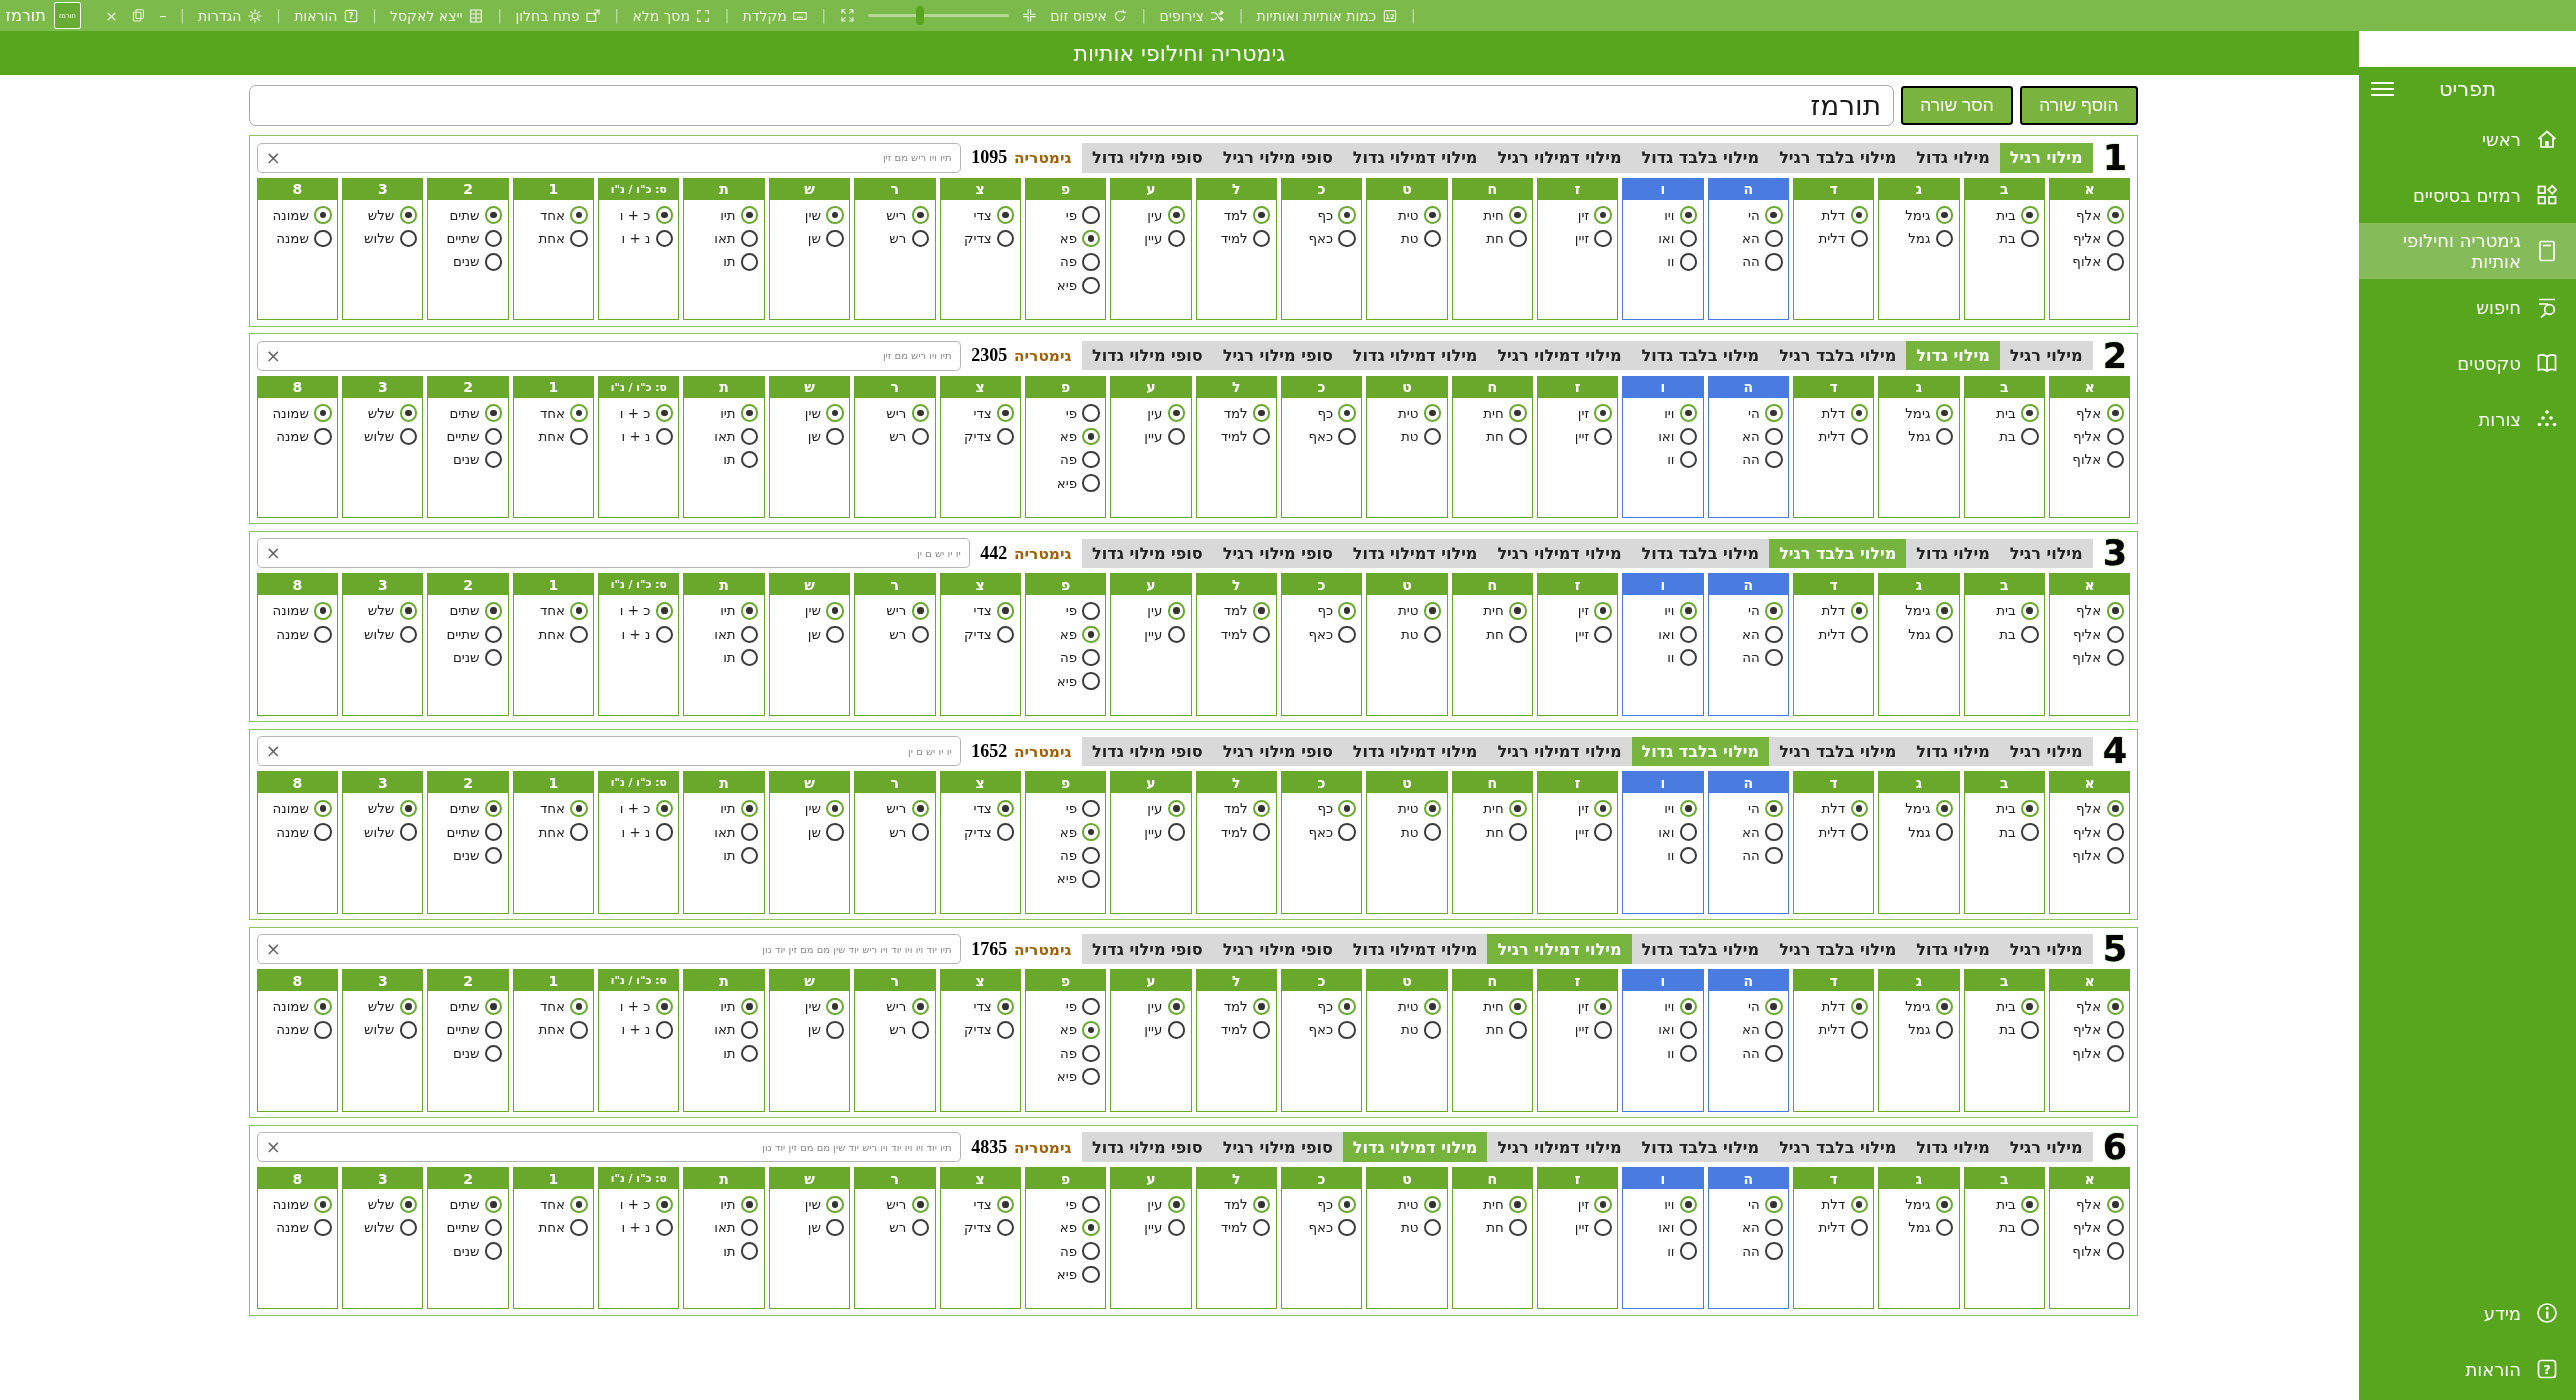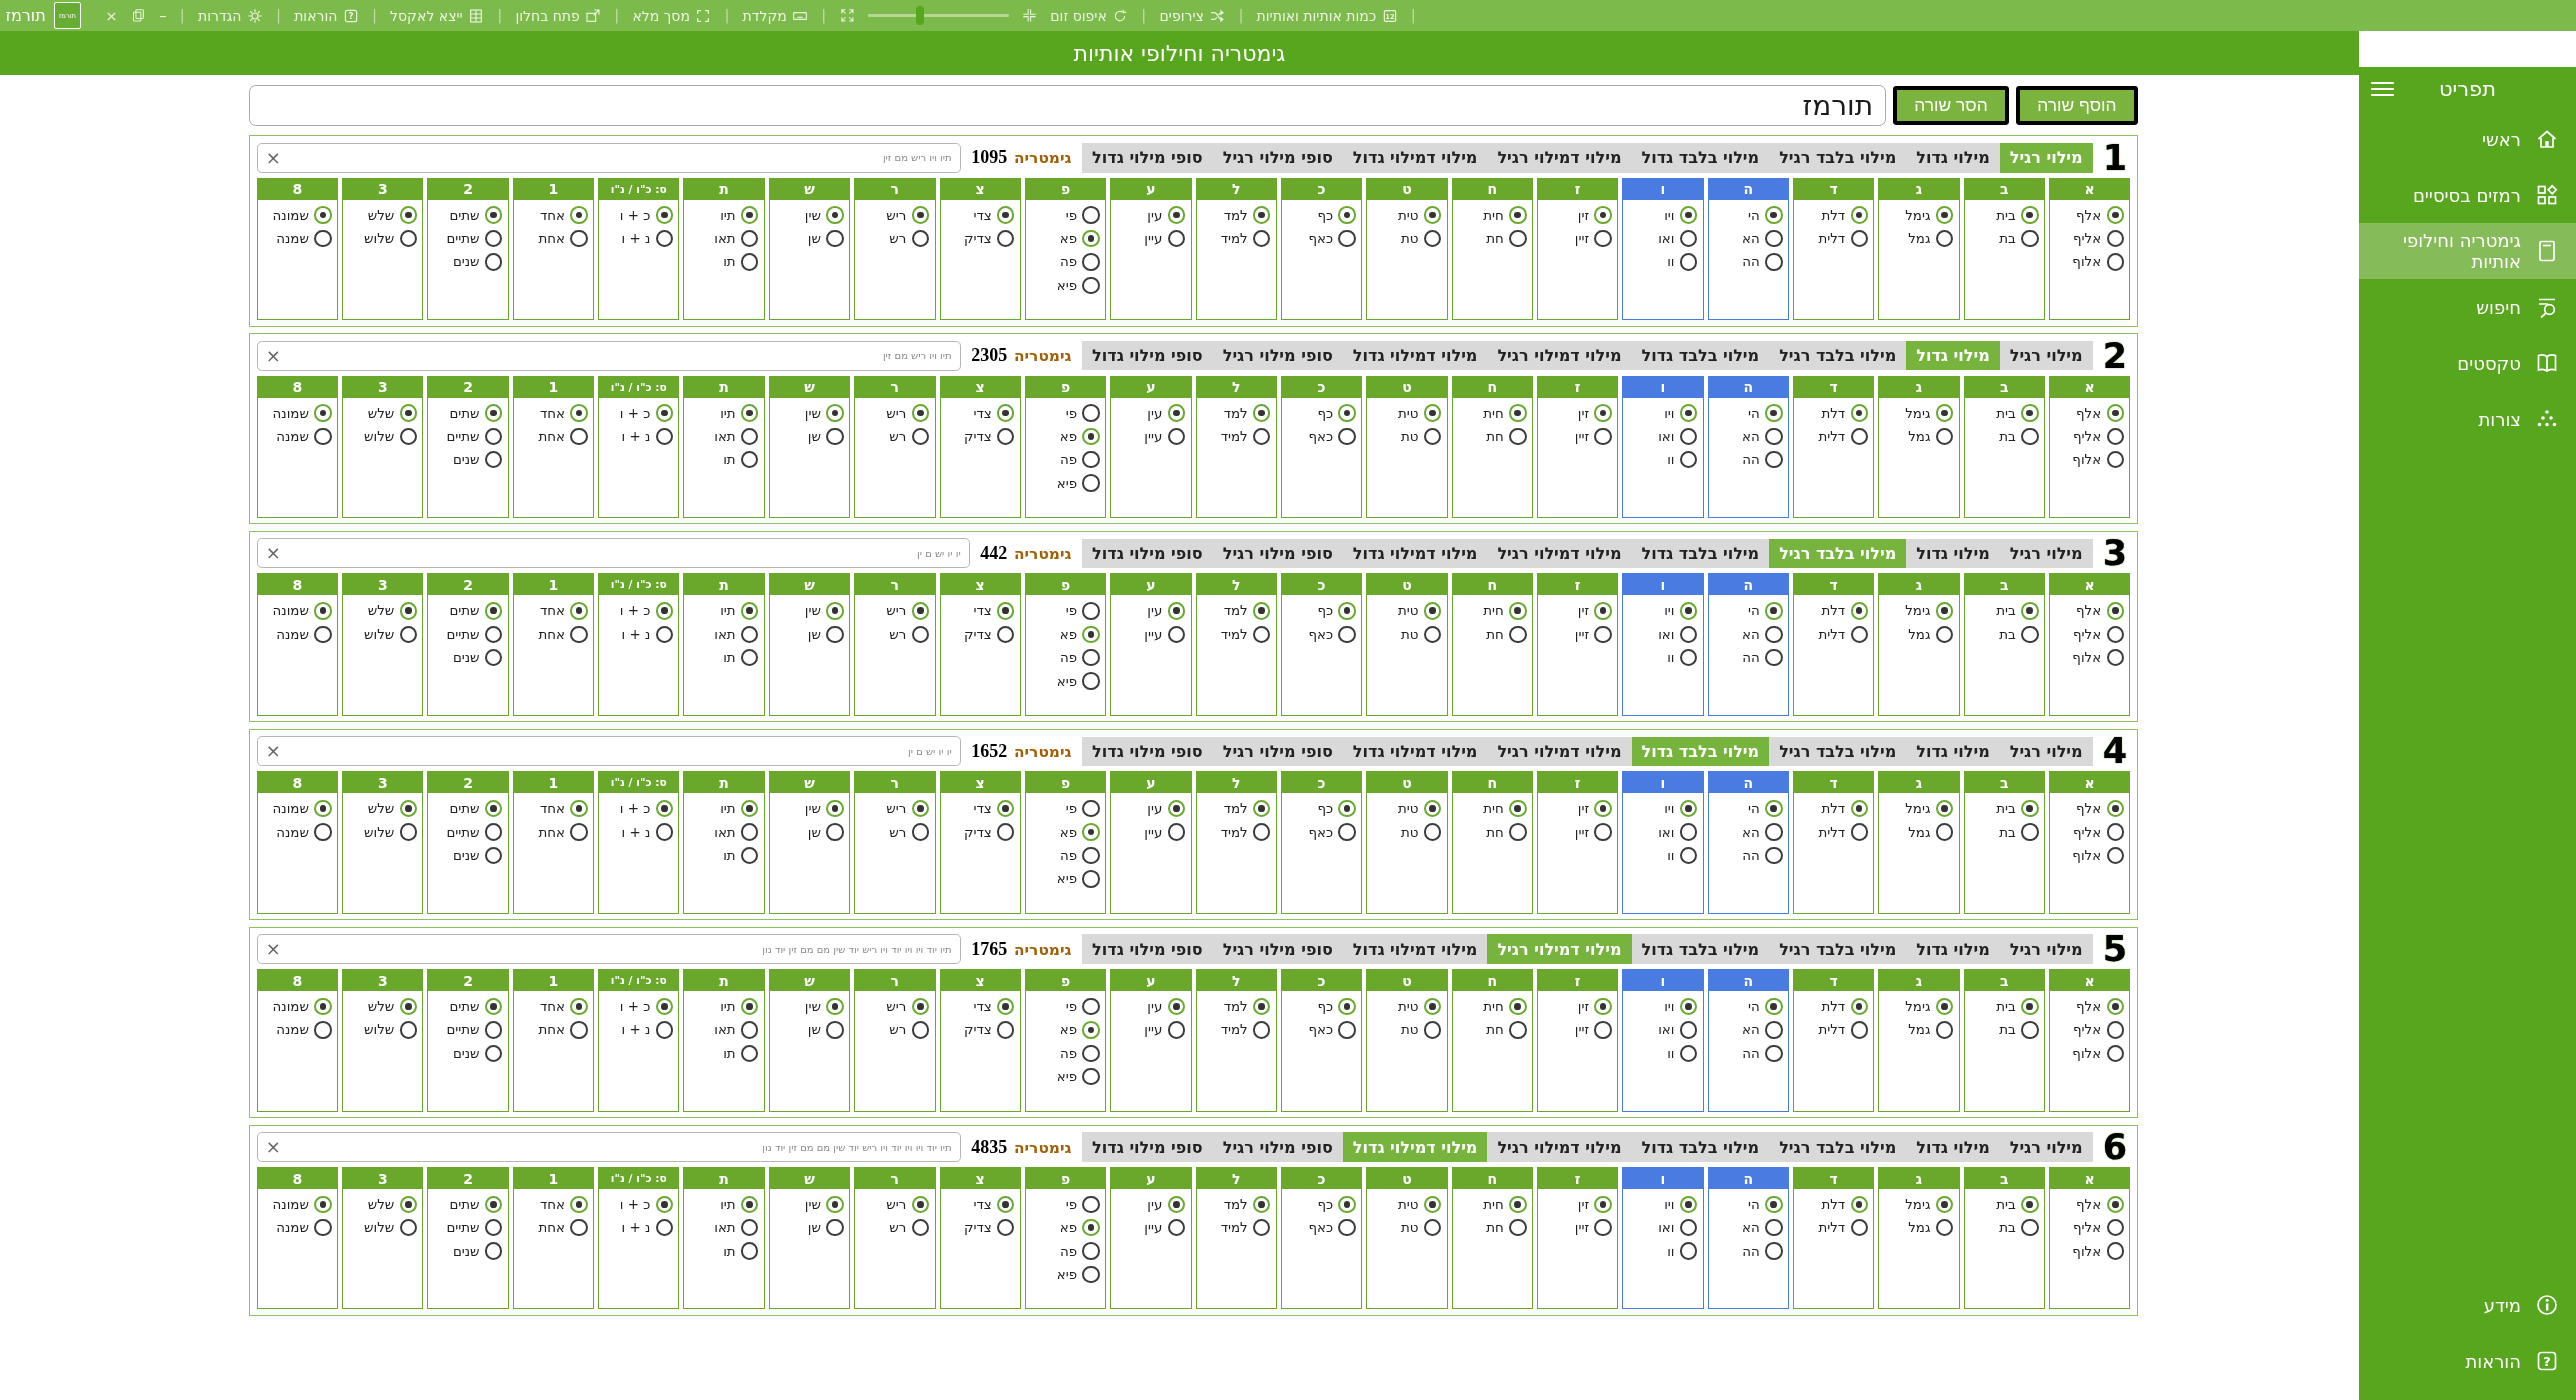--- a/index.html
+++ b/index.html
@@ -24,31 +24,31 @@
   
   .titlebar{position:absolute;top:31px;left:0;width:2359px;height:44px;background:#58a51e;
     display:flex;align-items:center;justify-content:center;color:#fff;font-size:22px;}
   
   .sidebar{position:absolute;top:31px;right:0;width:217px;bottom:0;background:#58a51e;color:#fff;margin-top:36px;}
   .sb-head{height:44px;display:flex;align-items:center;justify-content:center;font-size:21px;position:relative;}
   .burger{position:absolute;left:auto;right:auto;inset-inline-start:auto;inset-inline-end:12px;width:23px;cursor:pointer;}
   .burger div{height:2.7px;background:#fff;margin:3.4px 0;border-radius:0.7px;}
   .sb-item{height:56px;display:flex;align-items:center;gap:12px;padding:0 16px;font-size:18px;cursor:pointer;}
   .sb-item.active{background:#85bb58;}
-  .sb-bottom{position:absolute;bottom:12px;right:0;left:0;}
+  .sb-bottom{position:absolute;bottom:4px;right:0;left:0;}
   .sb-icon{width:27px;height:27px;flex:0 0 27px;display:flex;align-items:center;justify-content:center;}
   
   .vstrip{position:absolute;top:75px;left:2335px;width:24px;bottom:0;background:#fff;
     display:flex;flex-direction:column;align-items:center;gap:43px;padding-top:19px;}
   .vtab{writing-mode:vertical-rl;font-size:11.4px;color:#9a9a9a;cursor:pointer;white-space:nowrap;}
   .vtab.on{color:#76b43e;font-weight:bold;}
   
   .content{position:absolute;top:75px;right:217px;width:2335px;bottom:0;background:#fff;}
   .main-controls{display:flex;align-items:center;gap:6.7px;margin:9.4px 221px 8px 225px;height:43px;}
-  .btn{background:#7ab43f;border:4px solid #000000;border-radius:3.4px;color:#fff;
+  .btn{background:#7ab43f;border:2px solid #000000;border-radius:3.4px;color:#fff;
     font-size:17.4px;padding:0 17.4px;height:39px;display:flex;align-items:center;cursor:pointer;white-space:nowrap;}
   .main-input{flex:1;height:39px;border:1.3px solid #a9a9a9;border-radius:6.7px;font-size:28px;
     padding:0 12px;color:#1a1a1a;font-family:inherit;}
   
   .rows{margin:0 221px 0 225px;}
   .row{border:1.3px solid #8fc360;background:#fff;margin-bottom:6.7px;padding:5.4px 6.7px;}
   .row-head{display:flex;align-items:center;height:32px;gap:6.7px;}
   .row-num{width:31px;font-size:35px;font-weight:bold;color:#9cc65;line-height:32px;text-align:center;
     text-shadow:0 0 0.7px #679f35, 0 0 1.3px #679f35;}
   .tabs{flex:0 0 818px;height:29.5px;background:#d9d9d9;display:flex;align-items:stretch;}

